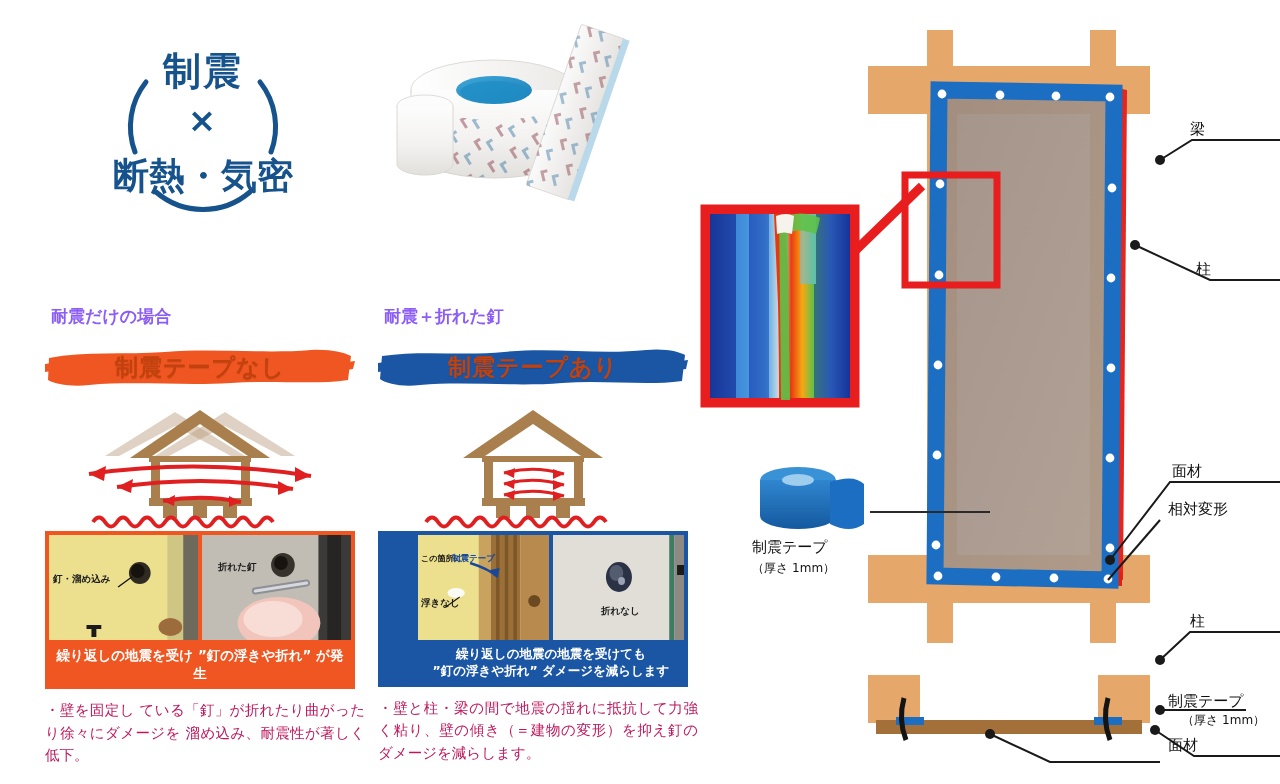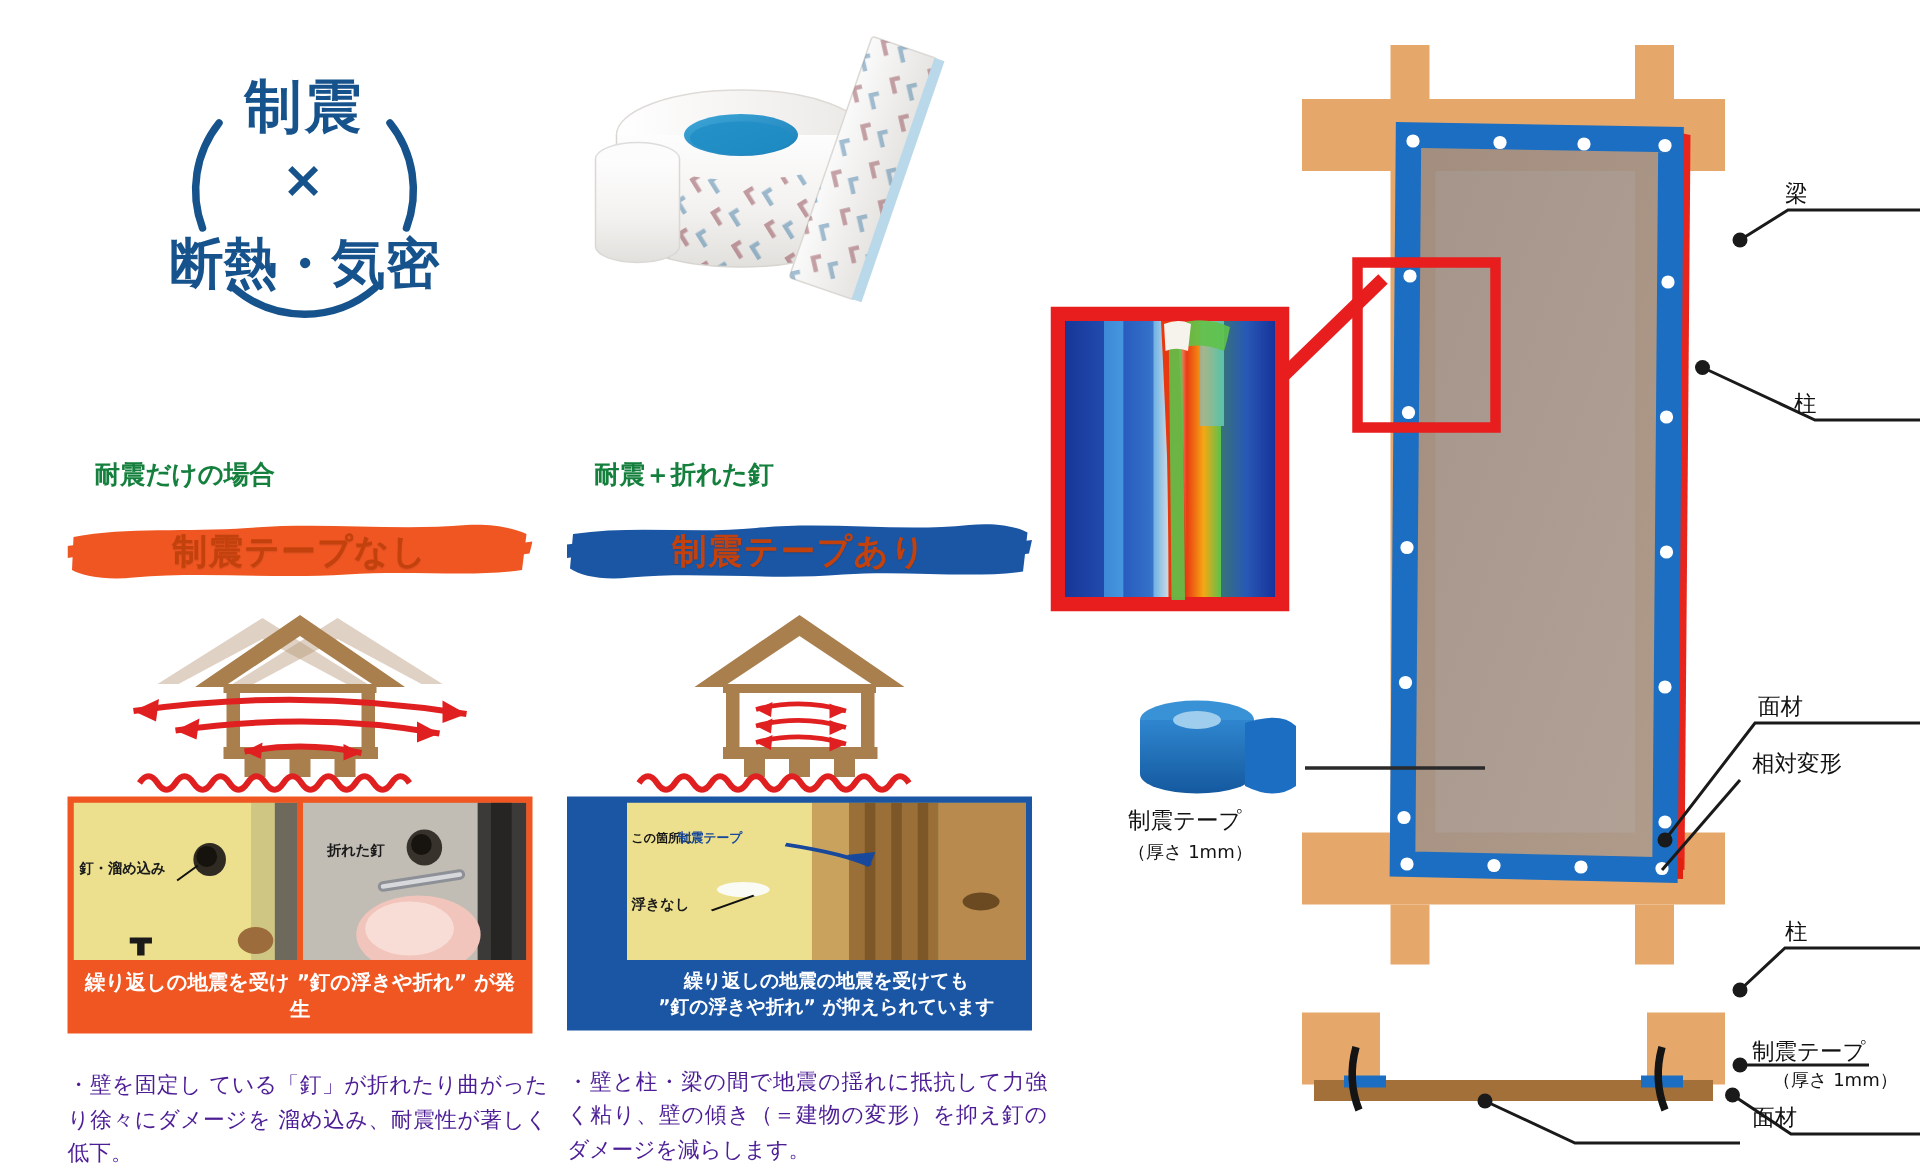--- a/index.html
+++ b/index.html
@@ -25,23 +25,23 @@
 
   
   #tape-photo { position: absolute; left: 362px; top: 20px; width: 270px; height: 220px; }
 
   
   .compare-col { position: absolute; top: 305px; width: 330px; }
   #col-left  { left: 45px; }
   #col-right { left: 378px; }
 
   .col-heading {
-    font-size: 17px; font-weight: bold; color: #15803d;
-    font-family: "DejaVu Sans", "Liberation Sans", sans-serif;
-    letter-spacing: 0px; margin-left: 18px; white-space: nowrap;
+    font-size: 17px; font-weight: bold; color: #8b5cf6;
+    font-family: "DejaVu Sans", "Liberation Sans", sans-serif;
+    letter-spacing: 0px; margin-left: 6px; white-space: nowrap;
   }
 
   
   .banner { position: relative; width: 310px; height: 46px; margin-top: 16px; }
   .banner .bsvg { position: absolute; left: 0; top: 0; }
   .banner .btxt {
     position: absolute; left: 0; top: 0; width: 310px; height: 46px;
     display: flex; align-items: center; justify-content: center;
     color: #c2410c; font-weight: bold; font-size: 23px; letter-spacing: 1px;
     font-family: "DejaVu Sans", "Liberation Sans", sans-serif;
@@ -66,22 +66,22 @@
   #cap-right { font-size: 12.5px; }
 
   .photo-label {
     position: absolute; font-weight: bold; color: #1a1a1a;
     font-family: "DejaVu Sans", "Liberation Sans", sans-serif;
     white-space: nowrap;
   }
 
   
   .body-text {
-    width: 320px; margin-top: 24px;
-    font-size: 14.5px; line-height: 1.55; color: #4c1d95;
+    width: 320px; margin-top: 10px;
+    font-size: 14.5px; line-height: 1.55; color: #be185d;
     font-family: "DejaVu Sans", "Liberation Sans", sans-serif;
     text-align: justify;
   }
 
   
   #diagram { position: absolute; left: 690px; top: 20px; width: 590px; height: 755px; }
   #diagram svg { position: absolute; left: 0; top: 0; }
   .dlabel {
     position: absolute; font-size: 15px; color: #111;
     font-family: "DejaVu Sans", "Liberation Sans", sans-serif;
@@ -291,24 +291,37 @@
             <ellipse cx="44" cy="58" rx="10" ry="5" fill="#fbfbf5"></ellipse>
             <ellipse cx="134" cy="66" rx="7" ry="6" fill="#6b4a22"></ellipse>
             <path d="M32 72 L48 62" stroke="#111" stroke-width="1.2" fill="none"></path>
             <path d="M60 28 q22 6 32 14" stroke="#17489c" stroke-width="2.4" fill="none"></path>
             <path d="M92 42 l-9 -7 l11 -2 z" fill="#17489c"></path>
           </svg>
           <span class="photo-label" style="left:3px; top:18px; font-size:8px; color:#111;">この箇所に</span>
           <span class="photo-label" style="left:34px; top:18px; font-size:8.5px; color:#17489c;">制震テープ</span>
           <span class="photo-label" style="left:3px; top:62px; font-size:9.5px;">浮きなし</span>
         </div>
+        <div class="photo-cell">
+          <svg width="100%" height="105" viewBox="0 0 151 105" preserveAspectRatio="none">
+            <rect width="151" height="105" fill="#d9d7d0"></rect>
+            <rect x="0" y="0" width="134" height="105" fill="#e0ded7"></rect>
+            <rect x="134" y="0" width="6" height="105" fill="#3f7a63"></rect>
+            <rect x="140" y="0" width="11" height="105" fill="#8d8a84"></rect>
+            <rect x="143" y="30" width="8" height="10" fill="#1d1b19"></rect>
+            <circle cx="76" cy="42" r="15" fill="#2b3246"></circle>
+            <circle cx="73" cy="38" r="8" fill="#545c70"></circle>
+            <circle cx="79" cy="46" r="4" fill="#9aa2b4"></circle>
+          </svg>
+          <span class="photo-label" style="left:48px; top:70px; font-size:9.5px;">折れなし</span>
+        </div>
       </div>
       <div class="photo-caption" id="cap-right">
         <div>繰り返しの地震の地震を受けても</div>
-        <div>”釘の浮きや折れ” が抑えられています</div>
+        <div>”釘の浮きや折れ” ダメージを減らします</div>
       </div>
     </div>
 
     <div class="body-text">・壁と柱・梁の間で地震の揺れに抵抗して力強く粘り、壁の傾き（＝建物の変形）を抑え釘の ダメージを減らします。</div>
   </div>
 
   <div id="diagram">
     <svg width="590" height="755" viewBox="0 0 590 755">
       <defs>
         <linearGradient id="panelG" x1="0" y1="0" x2="1" y2="1">

